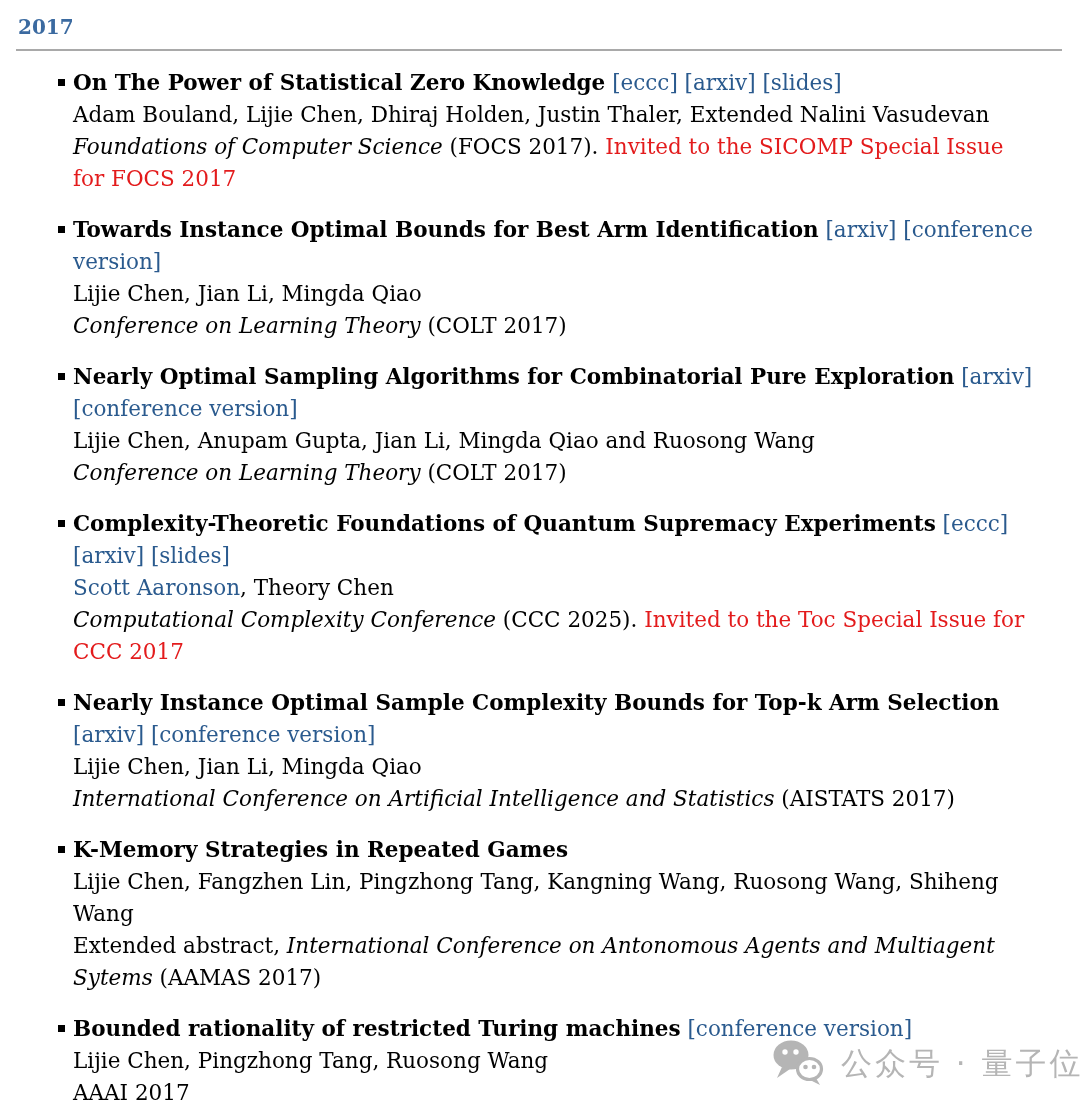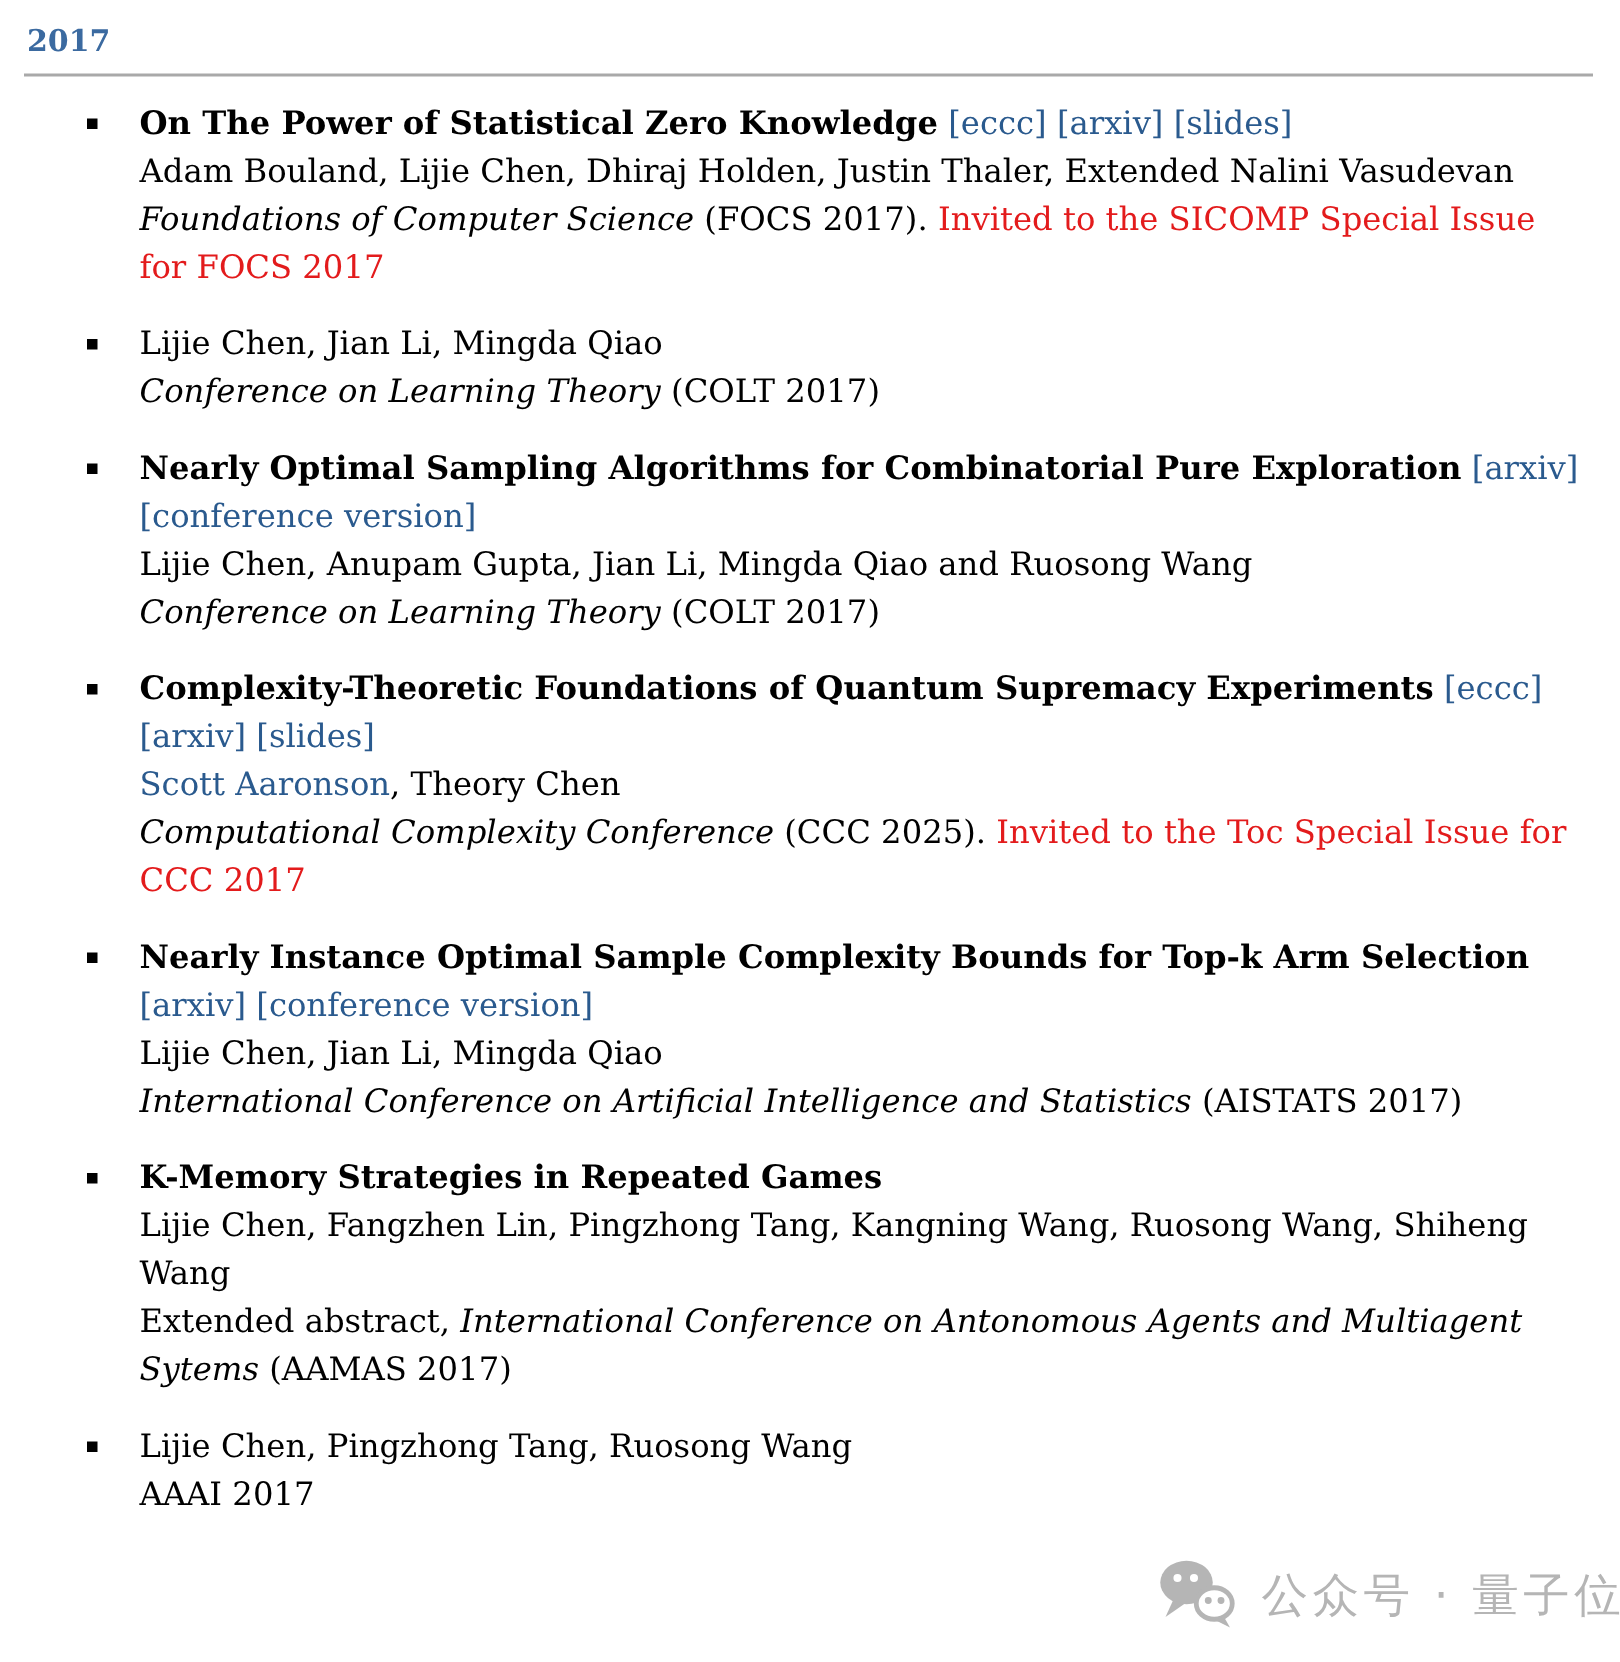--- a/index.html
+++ b/index.html
@@ -21,21 +21,21 @@
     color:var(--heading-blue);
     line-height:34px;
   }
   .divider{
     border:none;border-top:2px solid var(--rule-gray);
     margin:5px 18px 0 16px;
   }
   .pub-list{margin-top:16px;}
   .pub{
     position:relative;
-    padding-left:93px;
+    padding-left:73px;
     width:963px;
     margin-bottom:19px;
     font-size:21.5px;
     line-height:32px;
   }
   .bullet{
     position:absolute;left:58px;top:12px;
     width:7px;height:7px;background:#000;display:inline-block;
   }
   .line{margin:0;}
@@ -64,20 +64,21 @@
       <span class="bullet"></span>
       <div class="pub-body">
         <p class="line"><span class="ptitle">On The Power of Statistical Zero Knowledge</span> <a class="plink">[eccc]</a> <a class="plink">[arxiv]</a> <a class="plink">[slides]</a></p>
         <p class="line"><span>Adam Bouland, Lijie Chen, Dhiraj Holden, Justin Thaler, Extended Nalini Vasudevan</span></p>
         <p class="line"><span class="it">Foundations of Computer Science</span><span> (FOCS 2017). </span><span class="note">Invited to the SICOMP Special Issue for FOCS 2017</span></p>
       </div>
     </div>
     <div class="pub">
       <span class="bullet"></span>
       <div class="pub-body">
+        <p class="line"><span class="ptitle">Towards Instance Optimal Bounds for Best Arm Identification</span> <a class="plink">[arxiv]</a> <a class="plink">[conference version]</a></p>
         <p class="line"><span>Lijie Chen, Jian Li, Mingda Qiao</span></p>
         <p class="line"><span class="it">Conference on Learning Theory</span><span> (COLT 2017)</span></p>
       </div>
     </div>
     <div class="pub">
       <span class="bullet"></span>
       <div class="pub-body">
         <p class="line"><span class="ptitle">Nearly Optimal Sampling Algorithms for Combinatorial Pure Exploration</span> <a class="plink">[arxiv]</a> <a class="plink">[conference version]</a></p>
         <p class="line"><span>Lijie Chen, Anupam Gupta, Jian Li, Mingda Qiao and Ruosong Wang</span></p>
         <p class="line"><span class="it">Conference on Learning Theory</span><span> (COLT 2017)</span></p>
@@ -103,20 +104,21 @@
       <span class="bullet"></span>
       <div class="pub-body">
         <p class="line"><span class="ptitle">K-Memory Strategies in Repeated Games</span></p>
         <p class="line"><span>Lijie Chen, Fangzhen Lin, Pingzhong Tang, Kangning Wang, Ruosong Wang, Shiheng Wang</span></p>
         <p class="line"><span>Extended abstract, </span><span class="it">International Conference on Antonomous Agents and Multiagent Sytems</span><span> (AAMAS 2017)</span></p>
       </div>
     </div>
     <div class="pub">
       <span class="bullet"></span>
       <div class="pub-body">
+        <p class="line"><span class="ptitle">Bounded rationality of restricted Turing machines</span> <a class="plink">[conference version]</a></p>
         <p class="line"><span>Lijie Chen, Pingzhong Tang, Ruosong Wang</span></p>
         <p class="line"><span>AAAI 2017</span></p>
       </div>
     </div>
   </div>
 
 <div class="watermark">
   <span>
     <svg width="58" height="48" viewBox="0 0 58 48">
       <ellipse cx="21" cy="17" rx="17.5" ry="14.5" fill="#b5b5b5"></ellipse>

